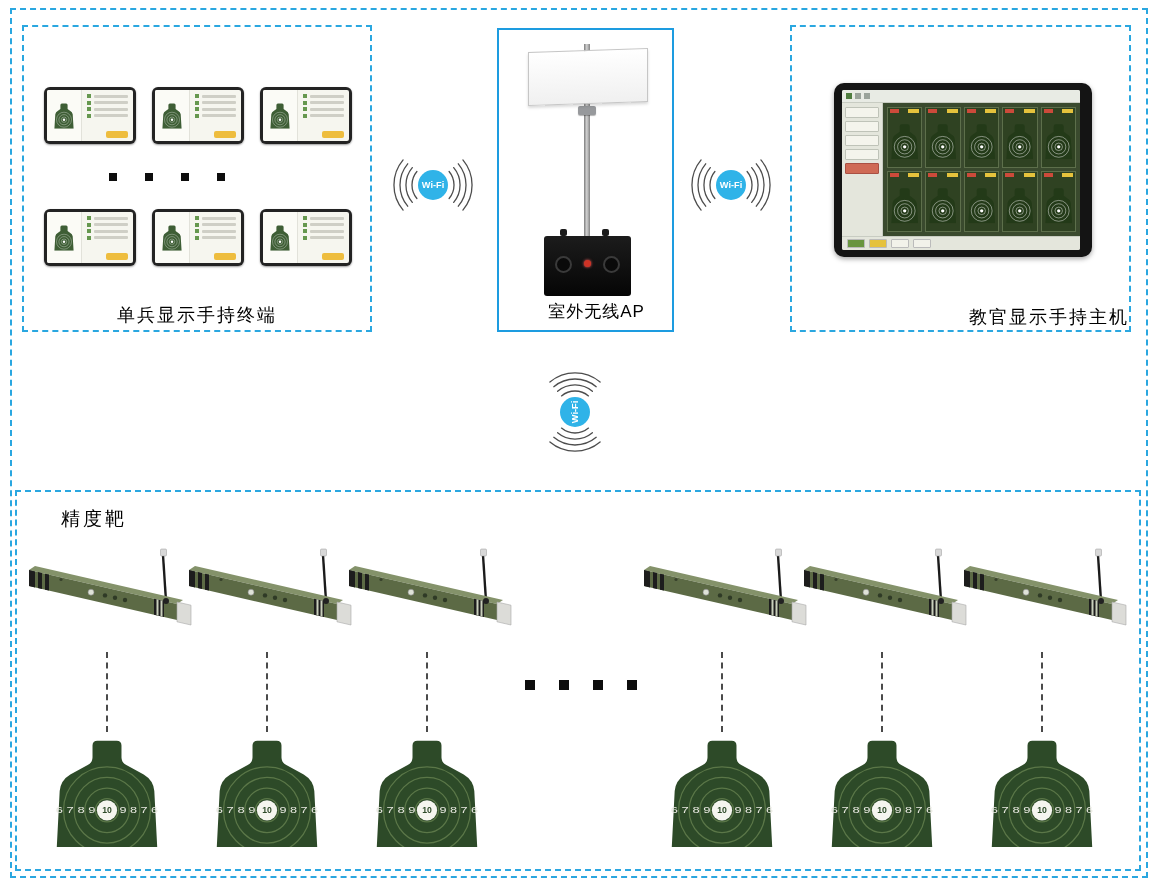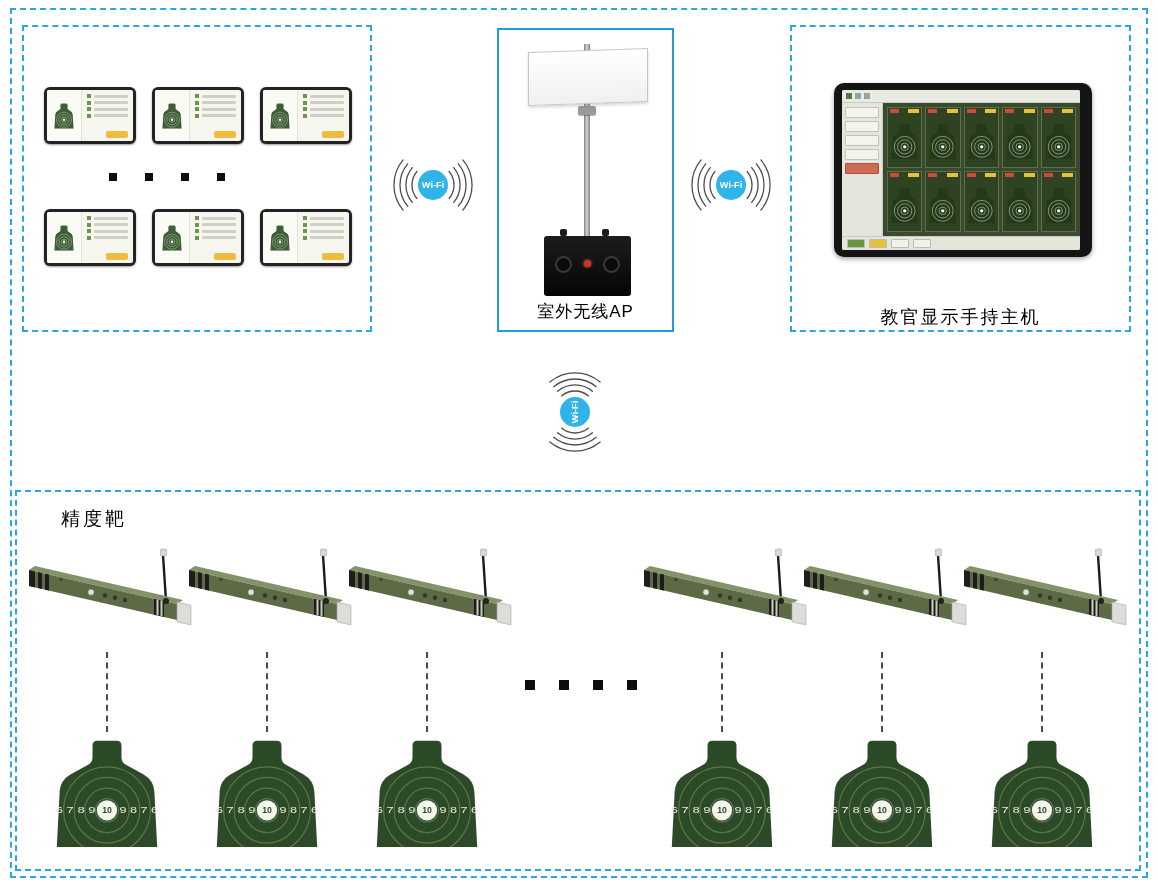--- a/index.html
+++ b/index.html
@@ -10,22 +10,22 @@
   
   .outer-frame{left:10px;top:8px;width:1134px;height:866px;border:2px dashed #2aa7e0;}
   .panel{box-sizing:border-box;}
   .panel-terminals{left:22px;top:25px;width:350px;height:307px;border:2px dashed #2aa7e0;}
   .panel-ap{left:497px;top:28px;width:177px;height:304px;border:2px solid #1d9ce0;background:#fff;}
   .panel-instructor{left:790px;top:25px;width:341px;height:307px;border:2px dashed #2aa7e0;}
   .panel-targets{left:15px;top:490px;width:1126px;height:381px;border:2px dashed #2aa7e0;}
 
   .big-label{left:0;width:100%;text-align:center;font-size:18px;letter-spacing:2px;font-weight:500;color:#000;}
   .lbl-terminals{top:276px;}
-  .lbl-instructor{top:278px;}
-  .lbl-ap{top:270px;font-size:17px;letter-spacing:1px;}
+  .lbl-instructor{top:278px;text-align:right;}
+  .lbl-ap{top:270px;font-size:17px;letter-spacing:1px;margin-left:11px;}
   .lbl-precision{left:44px;top:14px;font-size:19px;letter-spacing:3px;font-weight:400;}
 
   
   .tablet{width:92px;height:57px;background:#232323;border-radius:6px;padding:3px;
           box-shadow:0 1px 2px rgba(0,0,0,.4);box-sizing:border-box;}
   .tab-screen{display:flex;height:100%;background:#f6f6ef;border-radius:2px;overflow:hidden;}
   .tab-left{width:40%;display:flex;align-items:center;justify-content:center;background:#fbfbf6;border-right:1px solid #e2e2da;}
   .tab-left svg{width:24px;height:27px;color:#3e5e35;}
   .tab-right{flex:1;display:flex;flex-direction:column;gap:2.5px;padding:4px 5px 3px;}
   .trow{display:flex;align-items:center;gap:3px;}
@@ -321,20 +321,21 @@
             </div>
             <div class="trow">
               <i class="tic"></i>
               <i class="tln"></i>
             </div>
           <div class="tbtn"></div>
           </div>
         </div>
     </div>
 
+    <div class="abs big-label lbl-terminals">单兵显示手持终端</div>
   </div>
 
   <svg class="abs wifi wifi-left" width="116" height="58" viewBox="0 0 116 58">
     <path class="arc" d="M41.9,15.5 A21,21 0 0 0 41.9,42.5"></path>
     <path class="arc" d="M37.3,11.6 A27,27 0 0 0 37.3,46.4"></path>
     <path class="arc" d="M32.7,7.8 A33,33 0 0 0 32.7,50.2"></path>
     <path class="arc" d="M28.1,3.9 A39,39 0 0 0 28.1,54.1"></path>
     <path class="arc" d="M74.1,15.5 A21,21 0 0 1 74.1,42.5"></path>
     <path class="arc" d="M78.7,11.6 A27,27 0 0 1 78.7,46.4"></path>
     <path class="arc" d="M83.3,7.8 A33,33 0 0 1 83.3,50.2"></path>

